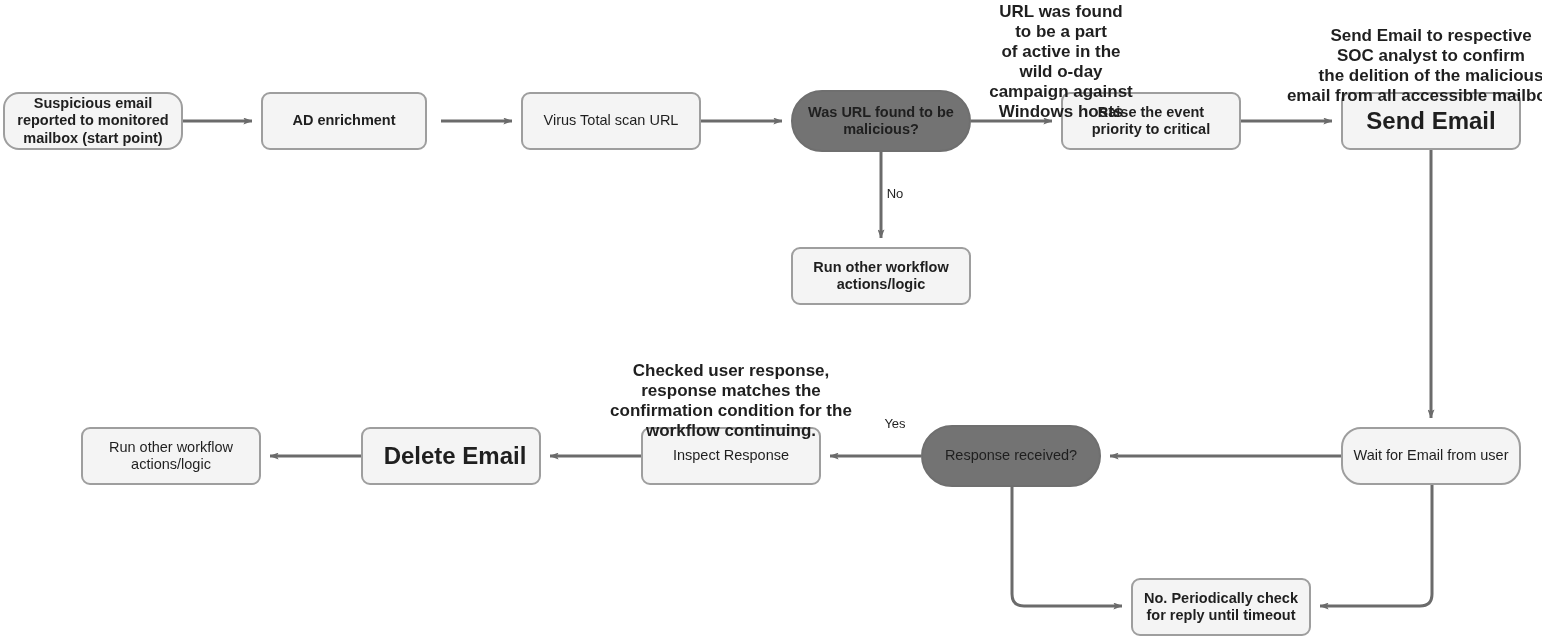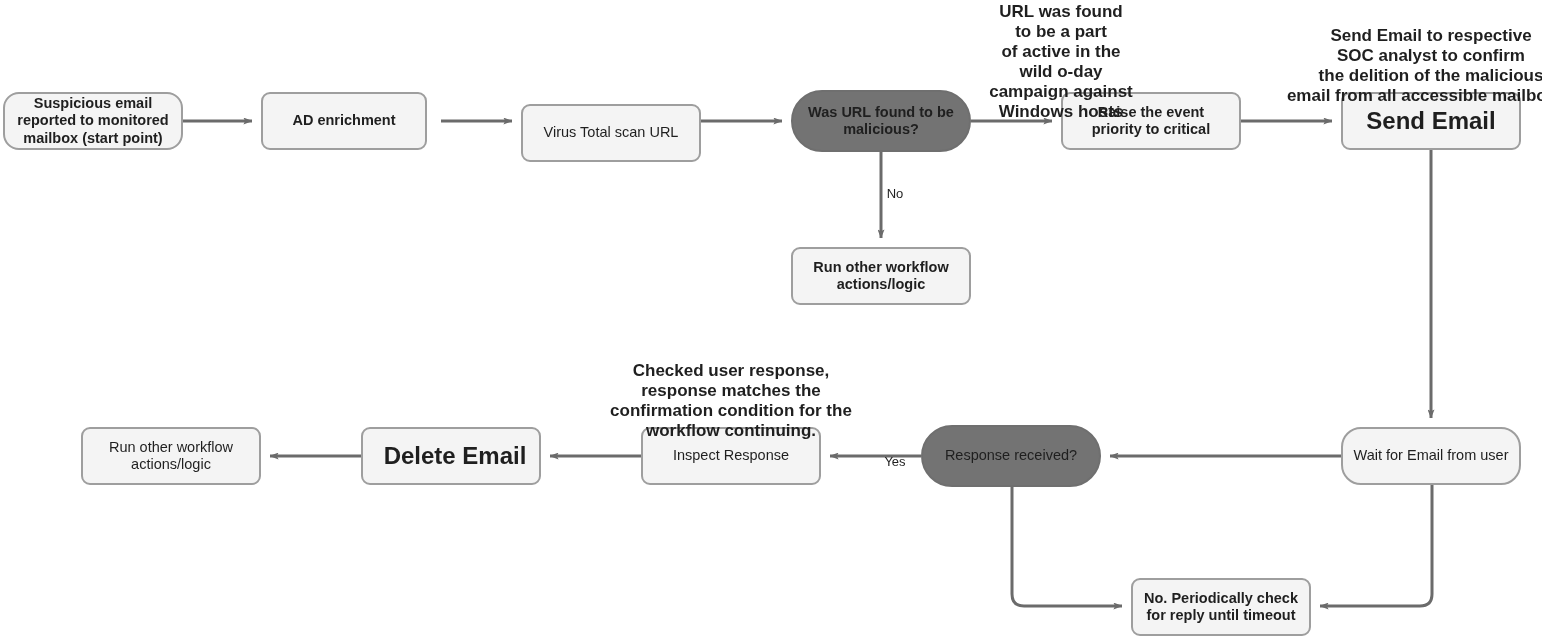--- a/index.html
+++ b/index.html
@@ -101,21 +101,21 @@
       <path d="M361,456 L270,456"></path>
       <path d="M1012,487 L1012,594 Q1012,606 1024,606 L1122,606"></path>
       <path d="M1432,485 L1432,594 Q1432,606 1420,606 L1320,606"></path>
     </g>
   </svg>
 
   <div class="node process" style="left:3px; top:92px; width:180px; height:58px;border-radius:16px;">Suspicious email reported to monitored mailbox (start point)</div>
 
   <div class="node process regular" style="left:261px; top:92px; width:166px; height:58px;font-weight:bold;">AD enrichment</div>
 
-  <div class="node process regular" style="left:521px; top:92px; width:180px; height:58px;margin-top:12px;">Virus Total scan URL</div>
+  <div class="node process regular" style="left:521px; top:92px; width:180px; height:58px;">Virus Total scan URL</div>
 
   <div class="node decision" style="left:791px; top:90px; width:180px; height:62px;">Was URL found to be malicious?</div>
 
   <div class="node process" style="left:1061px; top:92px; width:180px; height:58px;">Raise the event priority to critical</div>
 
   <div class="node process big" style="left:1341px; top:92px; width:180px; height:58px;">Send Email</div>
 
   <div class="node process" style="left:791px; top:247px; width:180px; height:58px;">Run other workflow actions/logic</div>
 
   <div class="node process regular" style="left:1341px; top:427px; width:180px; height:58px;border-radius:20px;">Wait for Email from user</div>
@@ -142,15 +142,15 @@
 the delition of the malicious
 email from all accessible mailboxes</div>
 
   <div class="edge-label branch" style="left:866px; top:186px; width:58px;">No</div>
 
   <div class="edge-label small" style="left:601px; top:361px; width:260px;">Checked user response,
 response matches the
 confirmation condition for the
 workflow continuing.</div>
 
-  <div class="edge-label branch" style="left:866px; top:454px; width:58px;">Yes</div>
+  <div class="edge-label branch" style="left:866px; top:416px; width:58px;">Yes</div>
 
 </div>
 
 </body></html>

